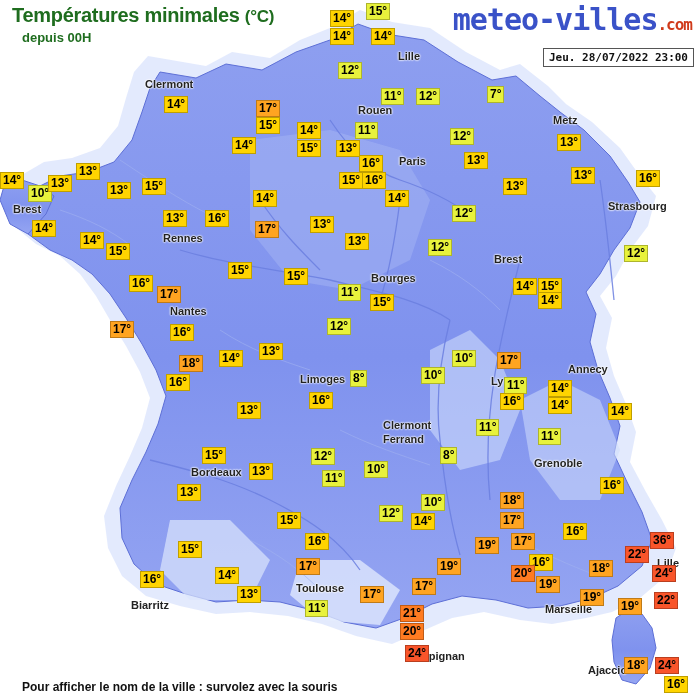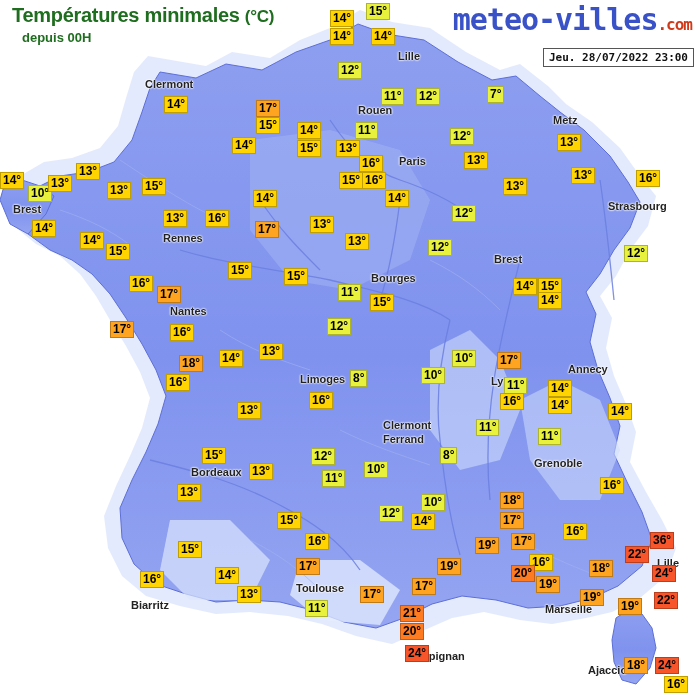--- a/index.html
+++ b/index.html
@@ -296,13 +296,14 @@
       <div class="temp t-red" style="left: 654px; top: 592px;">22°</div>
       <div class="temp t-lime" style="left: 305px; top: 600px;">11°</div>
       <div class="temp t-deeporange" style="left: 400px; top: 605px;">21°</div>
       <div class="temp t-deeporange" style="left: 400px; top: 623px;">20°</div>
       <div class="temp t-red" style="left: 405px; top: 645px;">24°</div>
       <div class="temp t-orange" style="left: 624px; top: 657px;">18°</div>
       <div class="temp t-red" style="left: 655px; top: 657px;">24°</div>
       <div class="temp t-yellow" style="left: 664px; top: 676px;">16°</div>
     </div>
 
+  <div class="footer">Pour afficher le nom de la ville : survolez avec la souris</div>
 </div>
 
 </body></html>

